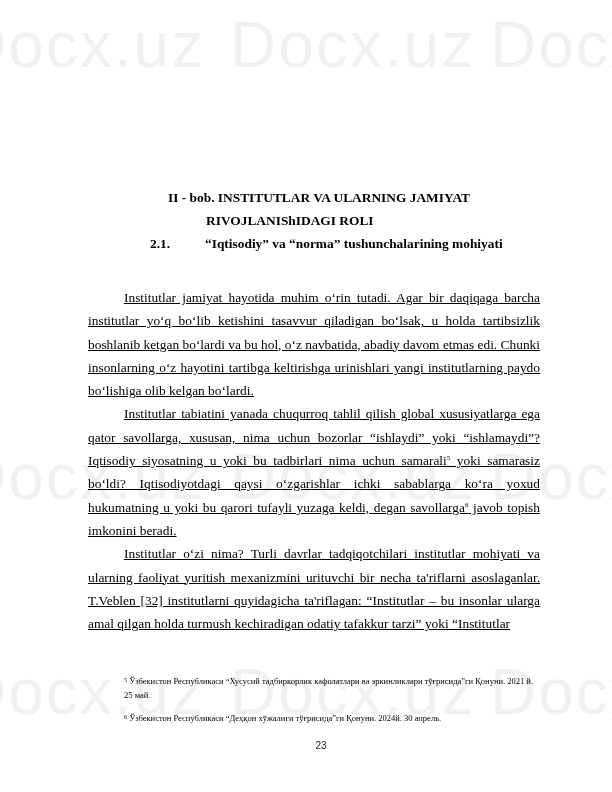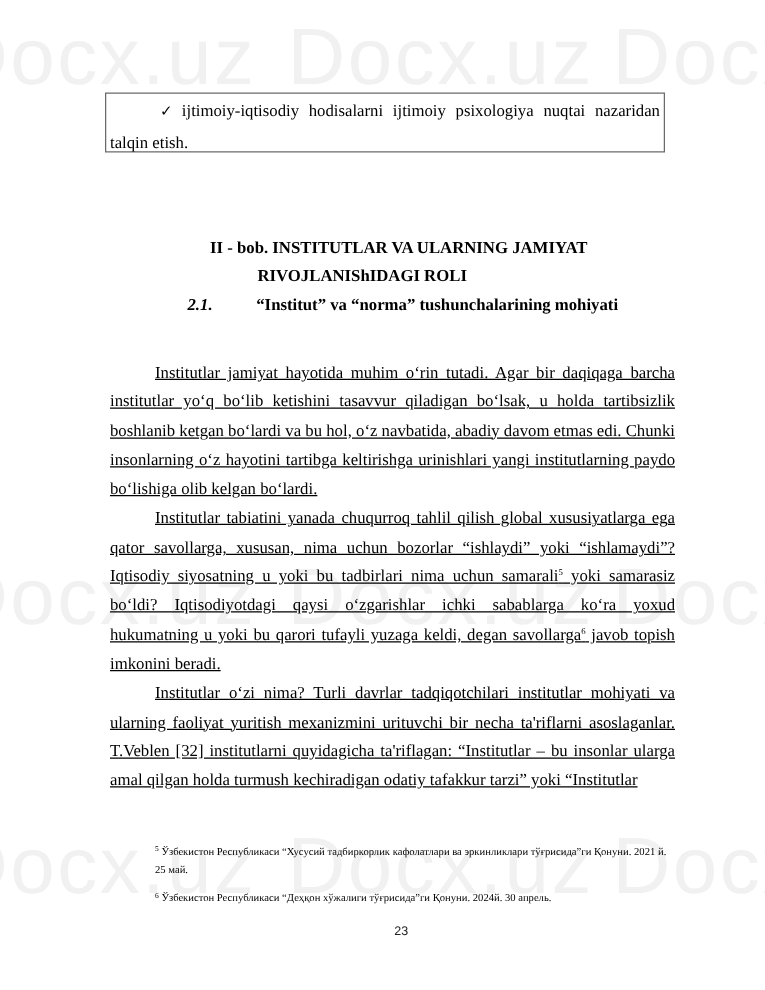--- a/index.html
+++ b/index.html
@@ -58,21 +58,21 @@
       position: absolute;
       left: 0;
       width: 612px;
       font-weight: bold;
       font-size: 13.4px;
       white-space: nowrap;
     }
     .h1 { top: 190px; left: 168px; }
     .h2 { top: 213px; left: 206px; }
     .h3 { top: 236px; left: 150px; }
-    .h3 .num { display: inline-block; width: 55px; font-style: italic; }
+    .h3 .num { display: inline-block; width: 55px; }
     .body {
       position: absolute;
       left: 88px;
       top: 286px;
       width: 452px;
       font-size: 13.4px;
       line-height: 23.3px;
       text-align: justify;
       text-decoration: underline;
     }
@@ -116,31 +116,25 @@
 <div class="watermark" style="left:490px; top:8px;">Docx.uz</div>
 <div class="watermark" style="left:-40px; top:440px;">Docx.uz</div>
 <div class="watermark" style="left:230px; top:440px;">Docx.uz</div>
 <div class="watermark" style="left:490px; top:440px;">Docx.uz</div>
 <div class="watermark" style="left:-40px; top:655px;">Docx.uz</div>
 <div class="watermark" style="left:230px; top:655px;">Docx.uz</div>
 <div class="watermark" style="left:490px; top:655px;">Docx.uz</div>
 
 <div class="page">
 
-  <div class="box">
-    <div class="first">
-      <span class="check">✓</span><span>ijtimoiy-iqtisodiy hodisalarni ijtimoiy psixologiya nuqtai nazaridan</span>
-    </div>
-    <div>talqin etish.</div>
-  </div>
 
   <div class="heading h1">II - bob. INSTITUTLAR VA ULARNING JAMIYAT</div>
   <div class="heading h2">RIVOJLANIShIDAGI ROLI</div>
   <div class="heading h3">
-    <span class="num">2.1.</span><span>“Institut” va “norma” tushunchalarining mohiyati</span>
+    <span class="num">2.1.</span><span>“Iqtisodiy” va “norma” tushunchalarining mohiyati</span>
   </div>
 
   <div class="body">
     <p>Institutlar jamiyat hayotida muhim o‘rin tutadi. Agar bir daqiqaga barcha institutlar yo‘q bo‘lib ketishini tasavvur qiladigan bo‘lsak, u holda tartibsizlik boshlanib ketgan bo‘lardi va bu hol, o‘z navbatida, abadiy davom etmas edi. Chunki insonlarning o‘z hayotini tartibga keltirishga urinishlari yangi institutlarning paydo bo‘lishiga olib kelgan bo‘lardi.</p>
     <p><span>Institutlar tabiatini yanada chuqurroq tahlil qilish global xususiyatlarga ega qator savollarga, xususan, nima uchun bozorlar “ishlaydi” yoki “ishlamaydi”? Iqtisodiy siyosatning u yoki bu tadbirlari nima uchun samarali</span><sup>5</sup><span> yoki samarasiz bo‘ldi? Iqtisodiyotdagi qaysi o‘zgarishlar ichki sabablarga ko‘ra yoxud hukumatning u yoki bu qarori tufayli yuzaga keldi, degan savollarga</span><sup>6</sup><span> javob topish imkonini beradi.</span></p>
     <p>Institutlar o‘zi nima? Turli davrlar tadqiqotchilari institutlar mohiyati va ularning faoliyat yuritish mexanizmini urituvchi bir necha ta'riflarni asoslaganlar. T.Veblen [32] institutlarni quyidagicha ta'riflagan: “Institutlar – bu insonlar ularga amal qilgan holda turmush kechiradigan odatiy tafakkur tarzi” yoki “Institutlar</p>
   </div>
 
   <div class="footnotes fn fn1">
     <div class="inner"><sup>5</sup> <span>Ўзбекистон Республикаси “Хусусий тадбиркорлик кафолатлари ва эркинликлари тўғрисида”ги Қонуни. 2021 й. 25 май.</span></div>

